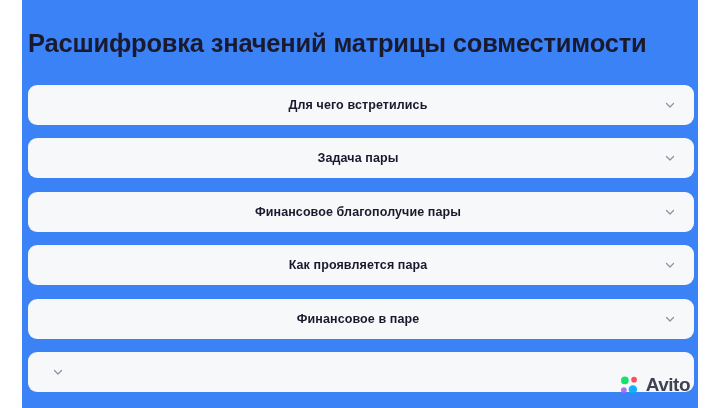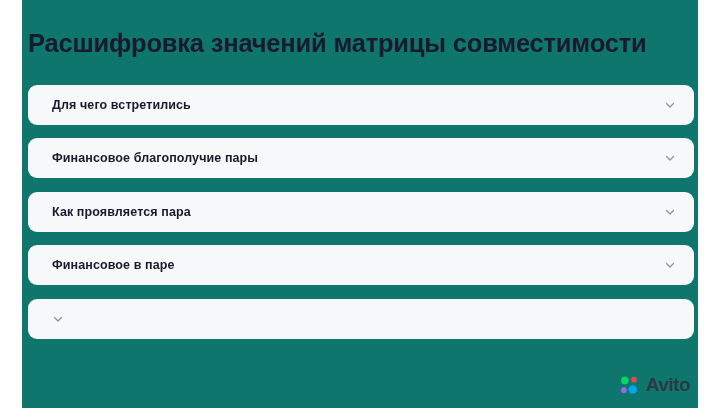--- a/index.html
+++ b/index.html
@@ -30,39 +30,40 @@
   }
   .side-bar.left { left: 0; }
   .side-bar.right { right: 0; }
 
   .content {
     position: absolute;
     left: 22px;
     top: 0;
     width: 676px;
     height: 408px;
-    background: #0f766e;
+    background: #3b82f6;
     padding: 0;
     box-sizing: border-box;
   }
 
   .page-title {
     margin: 0;
     padding: 28px 0 0 6px;
     font-size: 25.5px;
     font-weight: bold;
     letter-spacing: -0.2px;
     color: #1a1a2e;
     line-height: 1.2;
     white-space: nowrap;
   }
 
   .accordion {
     margin-top: 26px;
     padding: 0 4px 0 6px;
+    text-align: center;
   }
   .accordion-item {
     position: relative;
     background: #f7f8fa;
     border-radius: 9px;
     height: 40px;
     margin-bottom: 13.5px;
     display: flex;
     align-items: center;
     padding: 0 18px 0 24px;
@@ -126,20 +127,28 @@
 
       <div class="accordion-item">
         <span class="label">Для чего встретились</span>
         <span class="chev">
           <svg viewBox="0 0 12 12" width="12" height="12" fill="none" stroke="currentColor" stroke-width="1.2" stroke-linecap="round" stroke-linejoin="round">
               <polyline points="2.5,4.5 6,8 9.5,4.5"></polyline>
             </svg>
         </span>
       </div>
 
+      <div class="accordion-item">
+        <span class="label">Задача пары</span>
+        <span class="chev">
+          <svg viewBox="0 0 12 12" width="12" height="12" fill="none" stroke="currentColor" stroke-width="1.2" stroke-linecap="round" stroke-linejoin="round">
+              <polyline points="2.5,4.5 6,8 9.5,4.5"></polyline>
+            </svg>
+        </span>
+      </div>
 
       <div class="accordion-item">
         <span class="label">Финансовое благополучие пары</span>
         <span class="chev">
           <svg viewBox="0 0 12 12" width="12" height="12" fill="none" stroke="currentColor" stroke-width="1.2" stroke-linecap="round" stroke-linejoin="round">
               <polyline points="2.5,4.5 6,8 9.5,4.5"></polyline>
             </svg>
         </span>
       </div>
 

